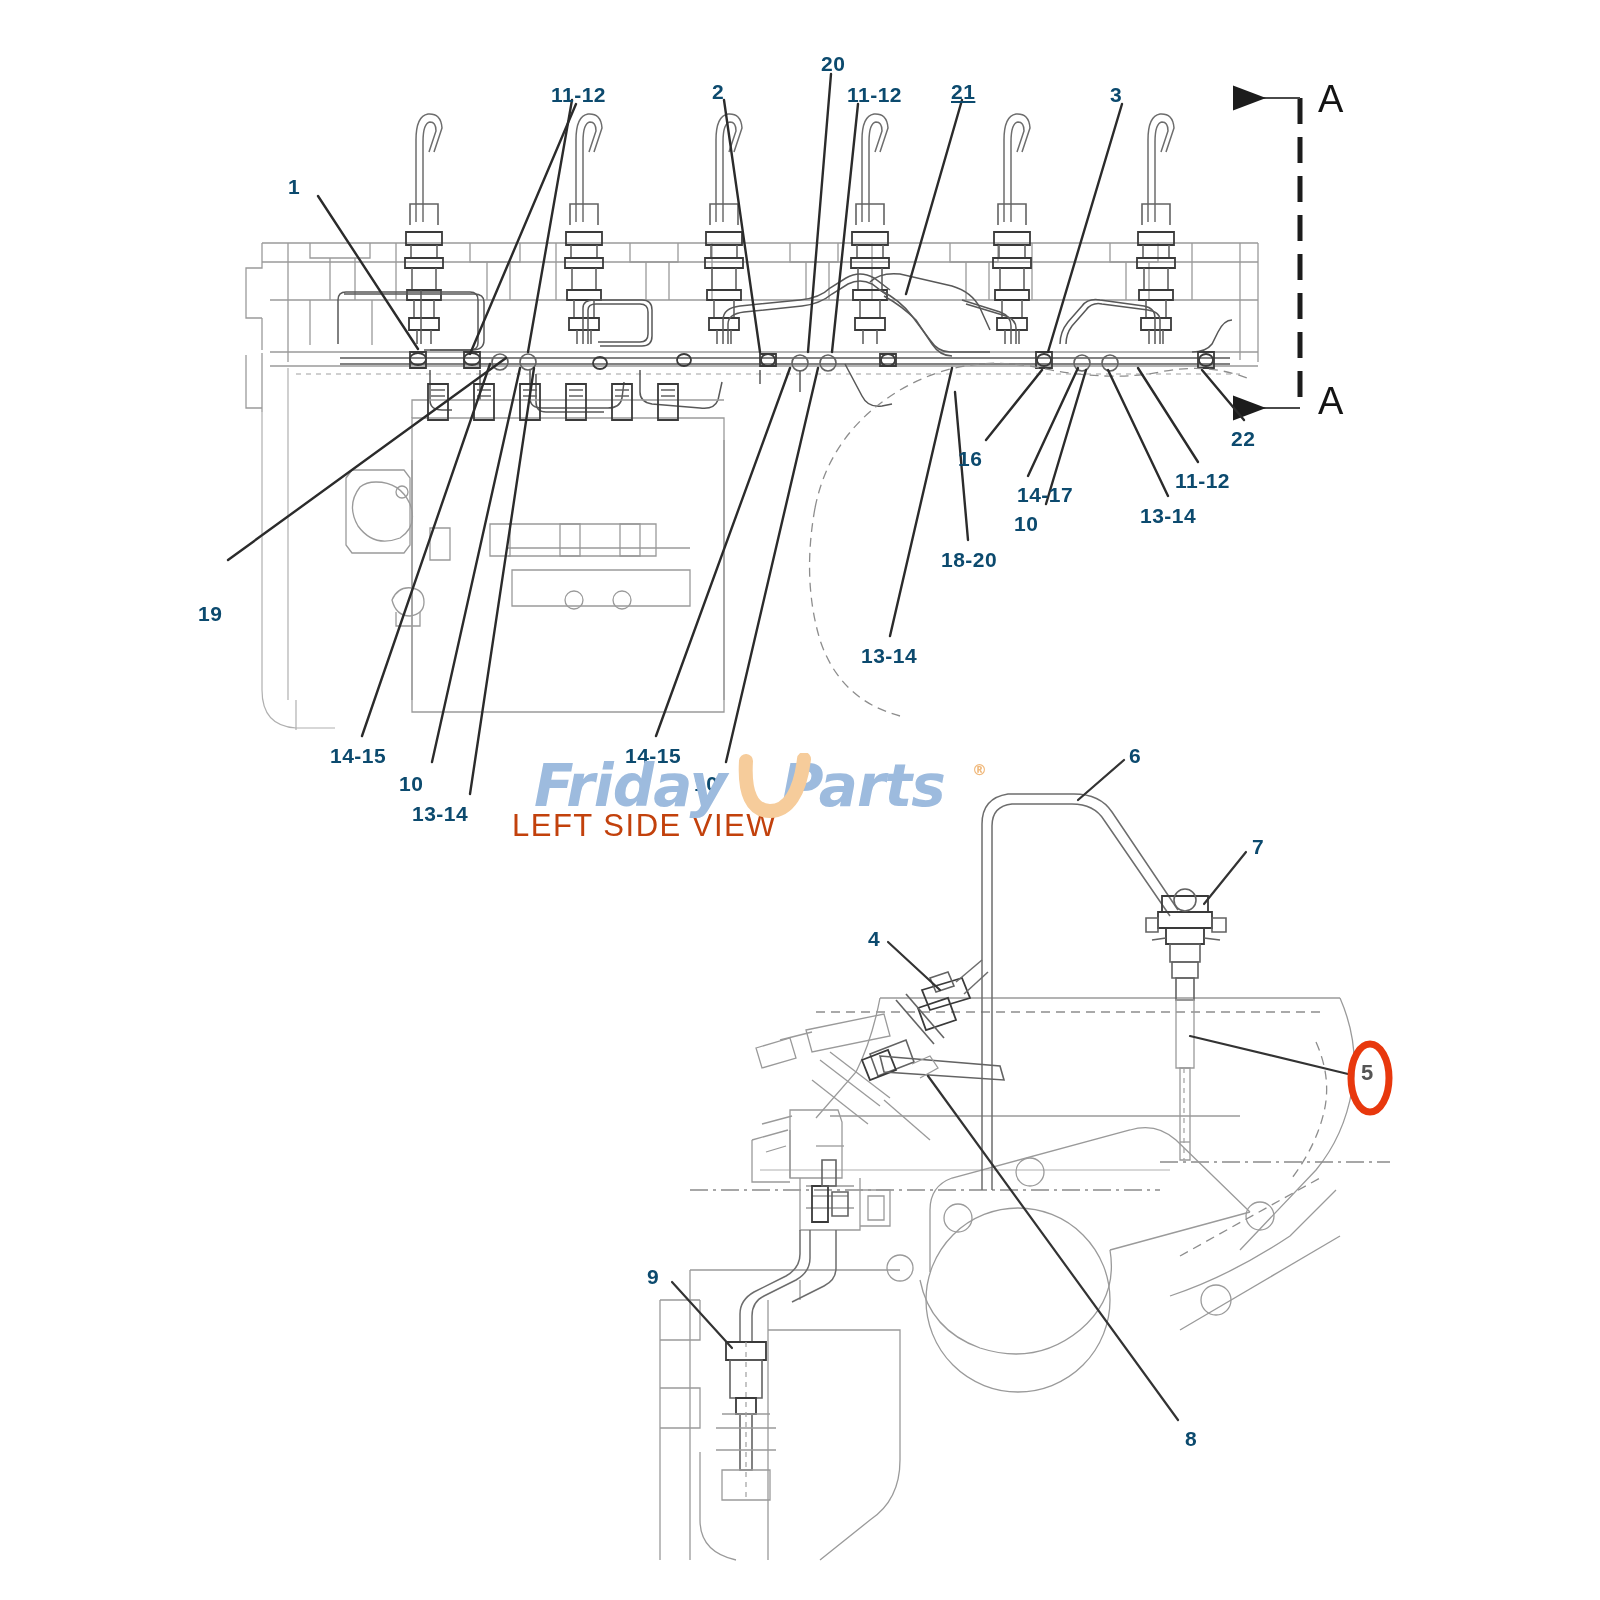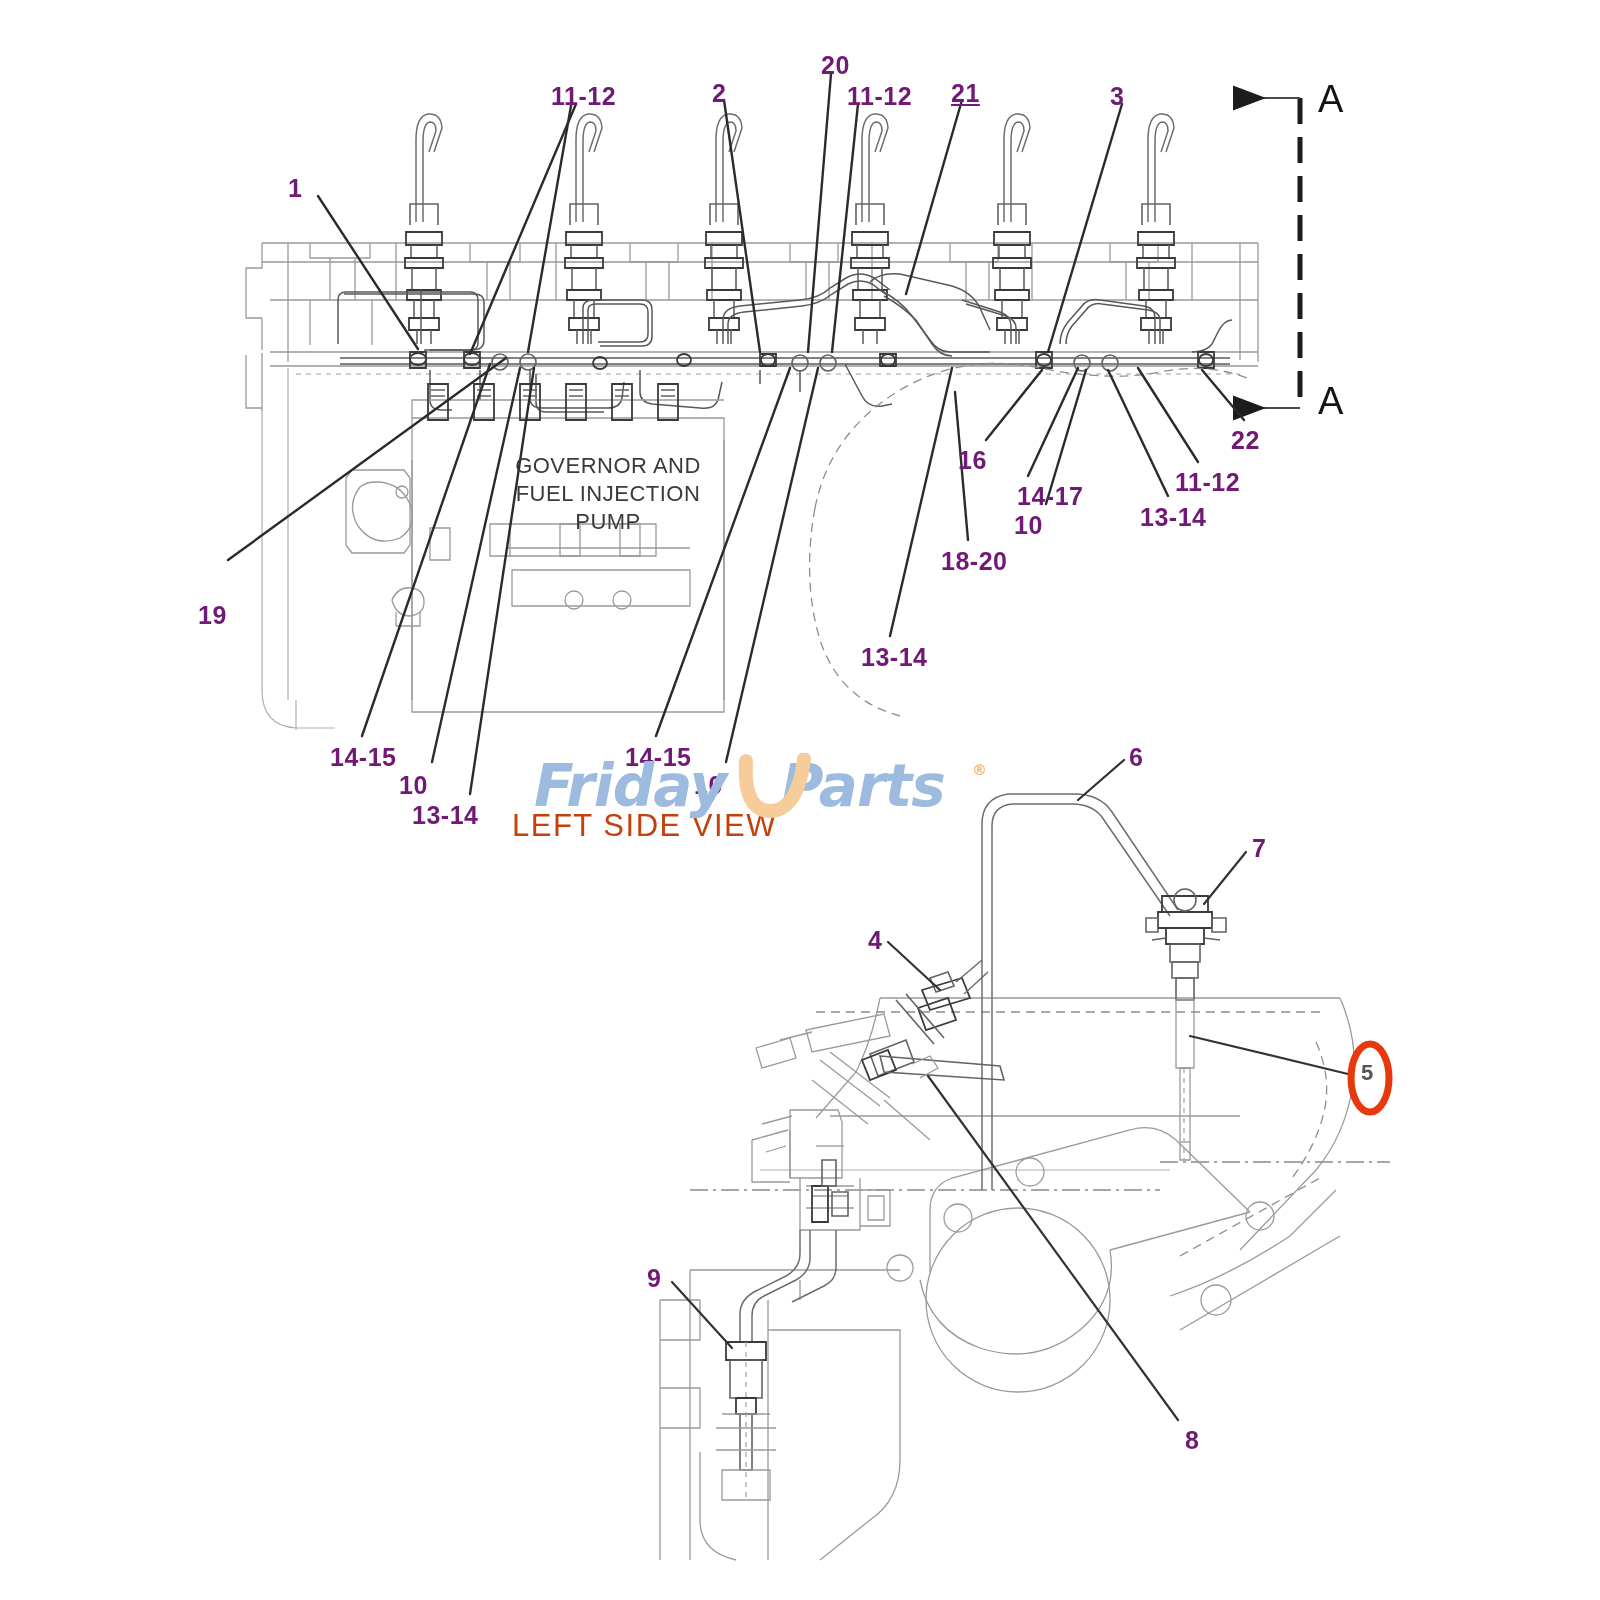--- a/index.html
+++ b/index.html
@@ -22,22 +22,22 @@
     position: absolute;
     left: 0;
     top: 0;
     width: 1600px;
     height: 1600px;
   }
   .callout {
     position: absolute;
     font-family: "Liberation Sans", sans-serif;
     font-weight: bold;
-    font-size: 25px;
-    color: #701a75;
+    font-size: 21px;
+    color: #0c4a6e;
     white-space: nowrap;
     letter-spacing: 0.5px;
     line-height: 1;
   }
   .section-letter {
     position: absolute;
     font-family: "Liberation Sans", sans-serif;
     font-weight: normal;
     font-size: 38px;
     color: #141414;
@@ -511,25 +511,20 @@
 
       <g>
         <ellipse cx="1370" cy="1078" rx="19" ry="34" fill="none" stroke="#E8380D" stroke-width="7"></ellipse>
       </g>
     </g>
   </svg>
 
   <div class="section-letter" style="left:1318px; top:78px;">A</div>
   <div class="section-letter" style="left:1318px; top:380px;">A</div>
 
-  <div class="block-label" style="left:498px; top:452px; width:220px;">
-    <div>GOVERNOR AND</div>
-    <div>FUEL INJECTION</div>
-    <div>PUMP</div>
-  </div>
 
   <div class="view-title" style="left:512px; top:808px;">LEFT SIDE VIEW</div>
 
   <div class="callout" style="left:288px; top:176px;">1</div>
   <div class="callout" style="left:551px; top:84px;">11-12</div>
   <div class="callout" style="left:712px; top:81px;">2</div>
   <div class="callout" style="left:821px; top:53px;">20</div>
   <div class="callout" style="left:847px; top:84px;">11-12</div>
   <div class="callout" style="left:951px; top:81px;text-decoration:underline;">21</div>
   <div class="callout" style="left:1110px; top:84px;">3</div>

